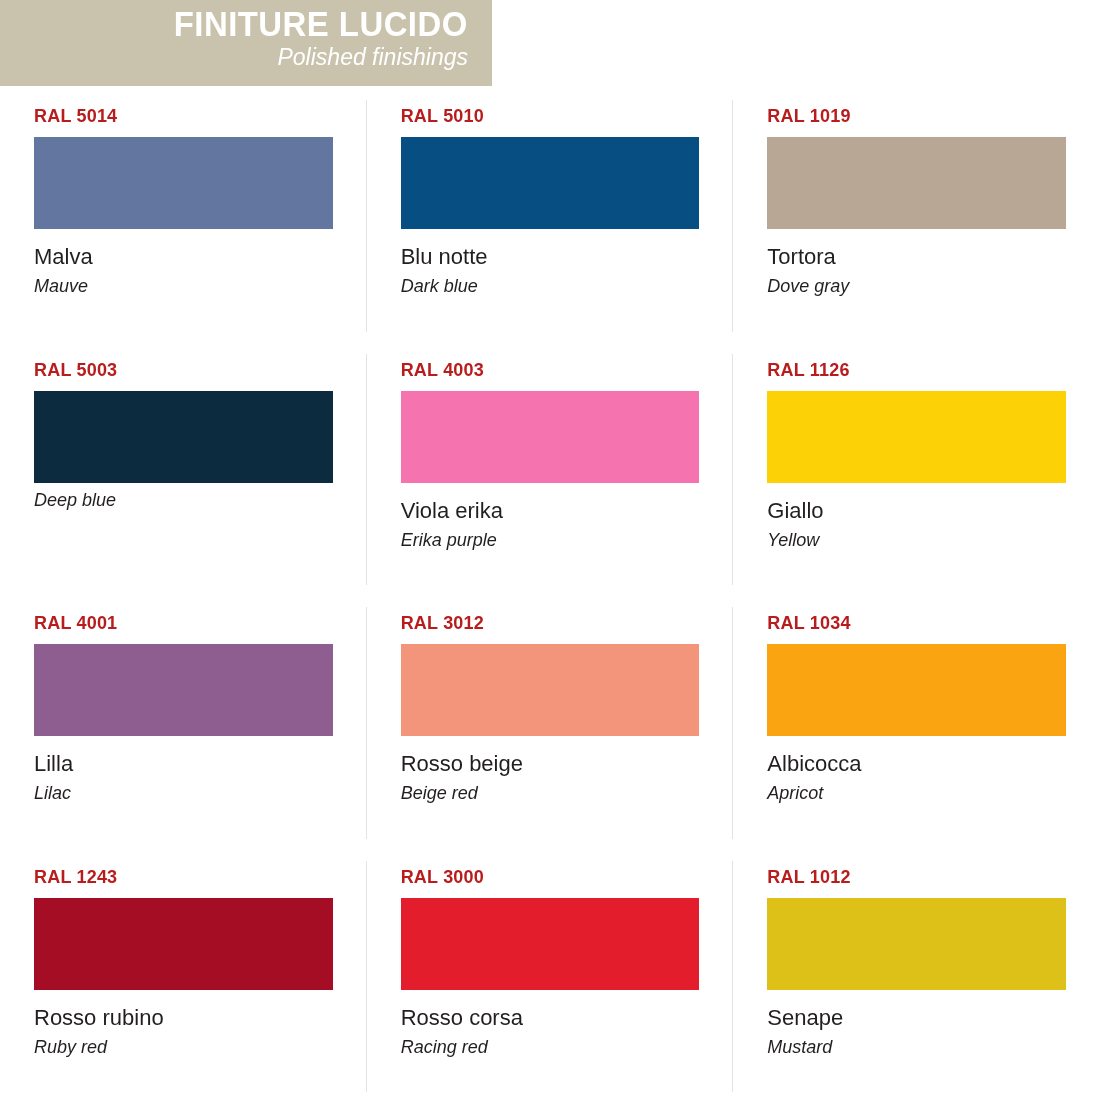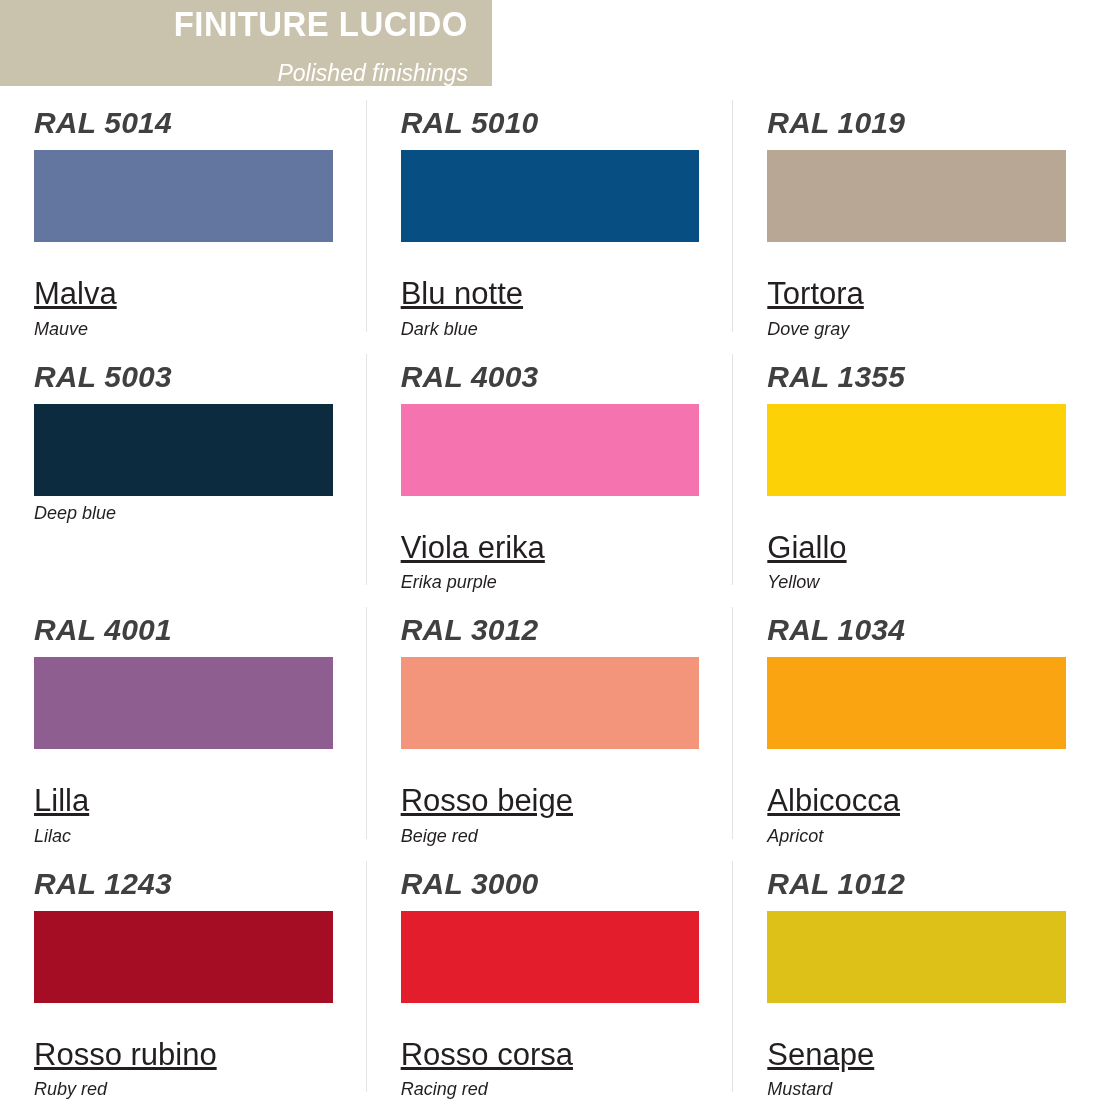--- a/index.html
+++ b/index.html
@@ -44,21 +44,21 @@
     line-height: 1.05;
     white-space: nowrap;
     transform: scaleX(0.94);
     transform-origin: right center;
   }
   .banner-sub {
     color: #ffffff;
     font-size: 23px;
     font-style: italic;
     line-height: 1.1;
-    margin-top: 18px;
+    margin-top: 2px;
     white-space: nowrap;
   }
 
   
   .grid {
     position: absolute;
     left: 0;
     top: 86px;
     width: 1100px;
     height: 1014px;
@@ -78,40 +78,38 @@
     content: "";
     position: absolute;
     right: 0;
     top: 14px;
     bottom: 8px;
     width: 1px;
     background: #e3e3e3;
   }
 
   .ral-code {
-    font-size: 30px;
+    font-size: 18px;
     font-weight: bold;
-    color: #404040;
+    color: #b91c1c;
     letter-spacing: 0.2px;
     margin-bottom: 10px;
-    font-style: italic;
   }
 
   .swatch {
     width: 100%;
     height: 92px;
     display: block;
   }
 
   .name-it {
-    font-size: 31px;
+    font-size: 22px;
     color: #231f20;
-    margin-top: 34px;
+    margin-top: 15px;
     line-height: 1.15;
-    text-decoration: underline;
   }
   .name-en {
     font-size: 18px;
     font-style: italic;
     color: #231f20;
     margin-top: 7px;
     line-height: 1.15;
   }
 </style>
 </head>
@@ -150,21 +148,21 @@
       <div class="swatch" style="background: rgb(13, 43, 62);"></div>
       <div class="name-en">Deep blue</div>
     </div>
     <div class="cell col2">
       <div class="ral-code">RAL 4003</div>
       <div class="swatch" style="background: rgb(245, 115, 174);"></div>
       <div class="name-it">Viola erika</div>
       <div class="name-en">Erika purple</div>
     </div>
     <div class="cell col3">
-      <div class="ral-code">RAL 1355</div>
+      <div class="ral-code">RAL 1126</div>
       <div class="swatch" style="background: rgb(252, 210, 7);"></div>
       <div class="name-it">Giallo</div>
       <div class="name-en">Yellow</div>
     </div>
 
     <div class="cell col1">
       <div class="ral-code">RAL 4001</div>
       <div class="swatch" style="background: rgb(143, 94, 145);"></div>
       <div class="name-it">Lilla</div>
       <div class="name-en">Lilac</div>

